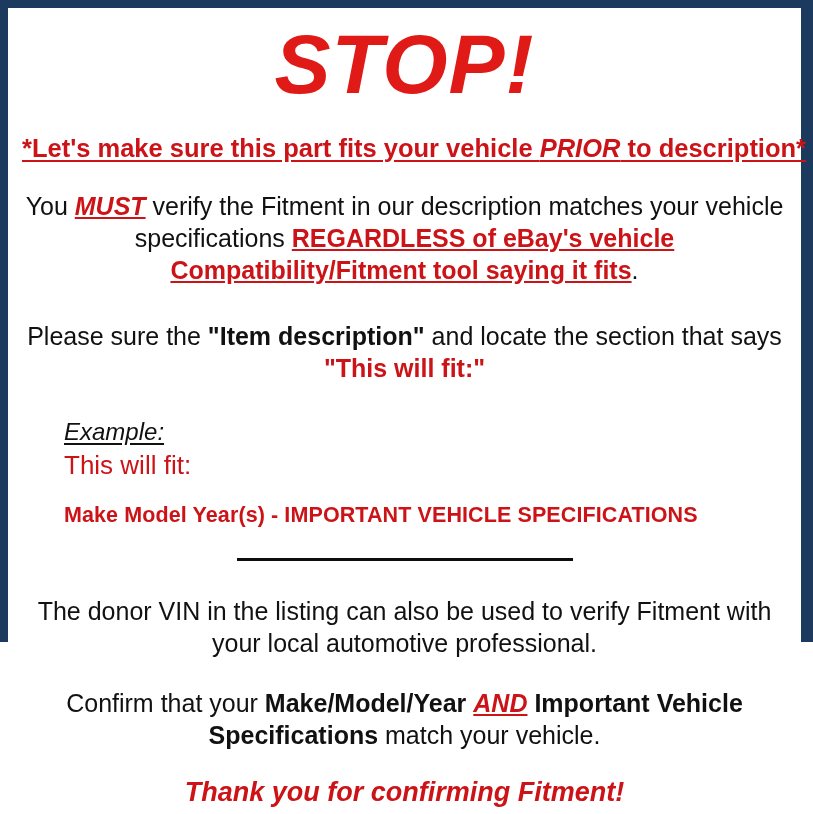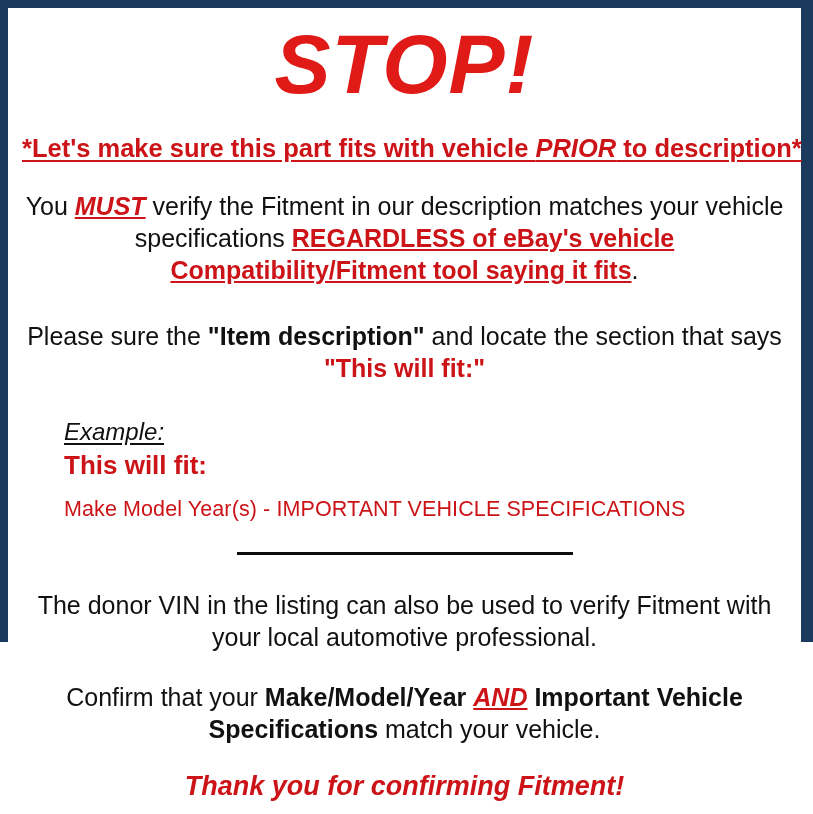--- a/index.html
+++ b/index.html
@@ -89,29 +89,29 @@
   .example-label {
     font-style: italic;
     font-size: 24px;
     color: #111111;
     text-decoration: underline;
     text-underline-offset: 3px;
     display: inline-block;
   }
   .example-fit {
     color: #cc1317;
-    font-weight: bold;
+    font-weight: normal;
     font-size: 26px;
     margin-top: 4px;
   }
   .example-spec {
     color: #cc1317;
-    font-weight: normal;
+    font-weight: bold;
     font-size: 21.5px;
-    margin-top: 16px;
+    margin-top: 22px;
     letter-spacing: 0.1px;
   }
 
   .divider-wrap {
     margin-top: 30px;
     display: flex;
     justify-content: center;
   }
   .divider {
     width: 336px;
@@ -129,21 +129,21 @@
 </style>
 </head>
 <body>
 
 <div class="frame">
   <div class="sheet">
 
     <div class="stop-title">STOP!</div>
 
     <div class="subtitle">
-      <span>*Let's make sure this part fits with vehicle </span><span class="ital">PRIOR</span><span> to description*</span>
+      <span>*Let's make sure this part fits your vehicle </span><span class="ital">PRIOR</span><span> to description*</span>
     </div>
 
     <div class="para para-1">
       <span>You </span><span class="r-bold-ital-ul">MUST</span><span> verify the Fitment in our description matches your vehicle specifications </span><span class="r-bold-ul">REGARDLESS of eBay's vehicle Compatibility/Fitment tool saying it fits</span><span>.</span>
     </div>
 
     <div class="para para-2">
       <span>Please sure the </span><span class="k-bold">"Item description"</span><span> and locate the section that says </span><span class="r-bold">"This will fit:"</span>
     </div>
 

